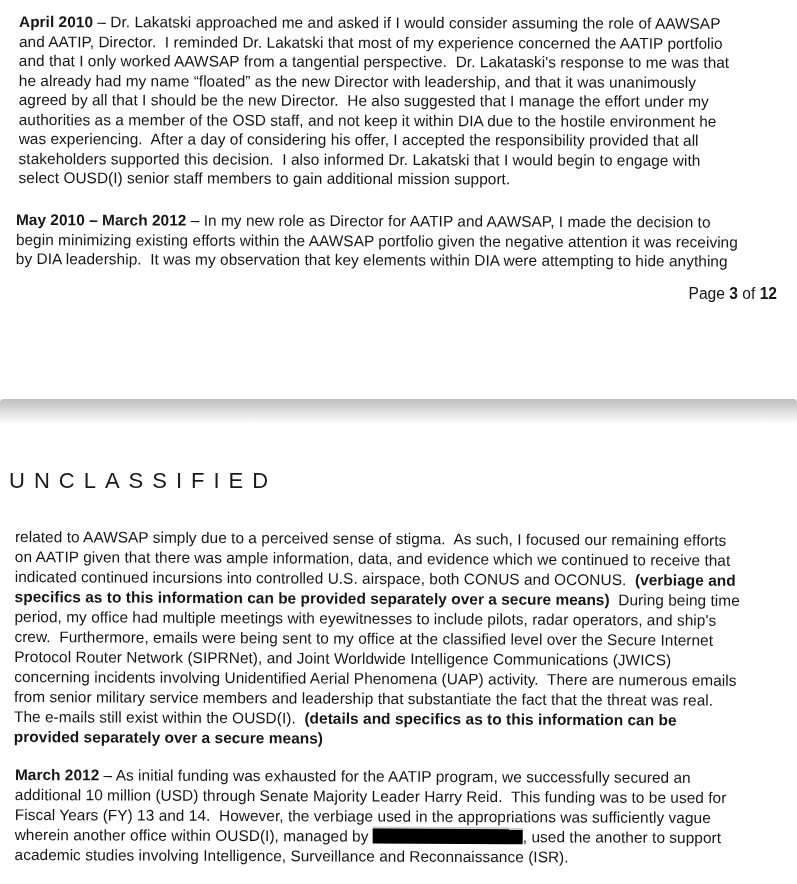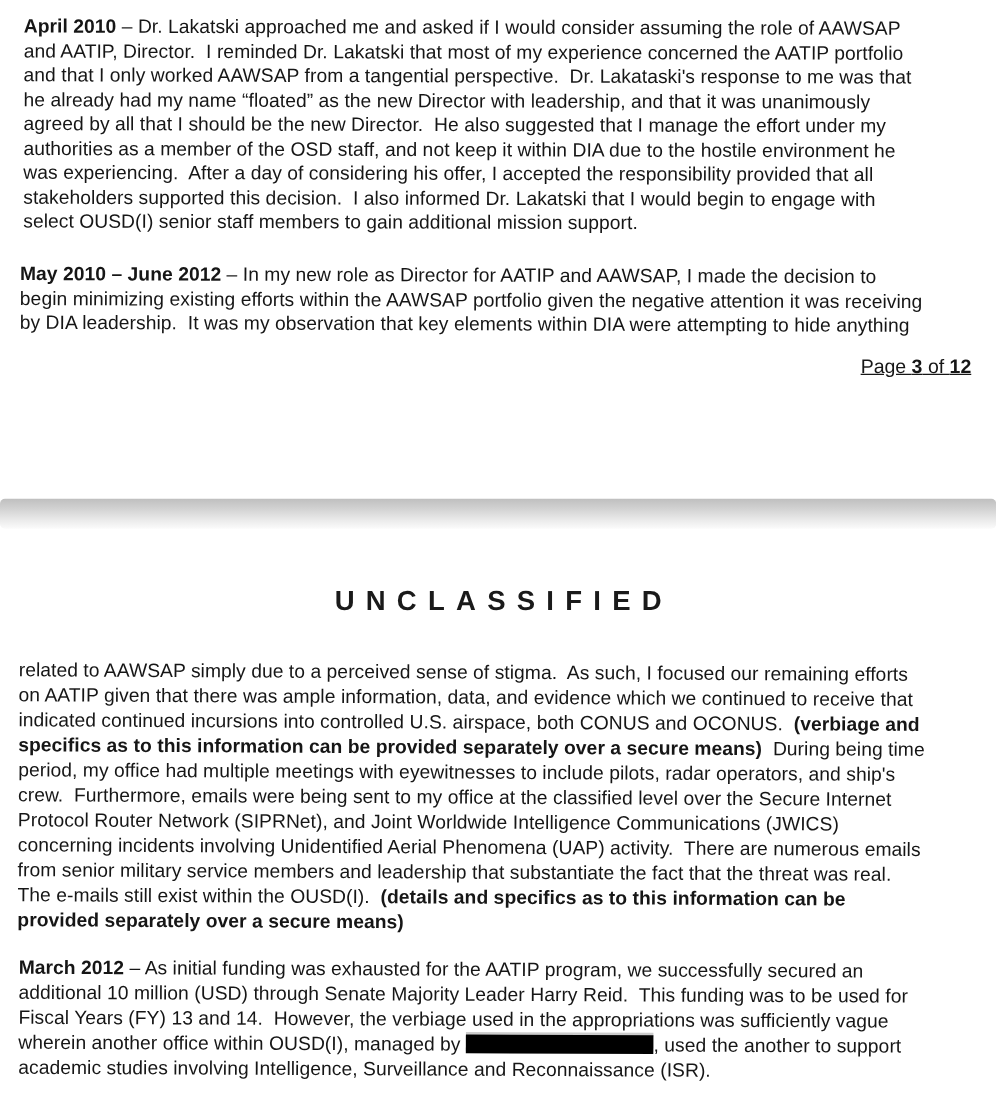--- a/index.html
+++ b/index.html
@@ -19,34 +19,34 @@
     letter-spacing: 0.05px;
   }
   .line { white-space: pre; }
   .seg-bold { font-weight: bold; }
 
   #para-april  { top: 12px;  left: 19px; transform: rotate(0.15deg); transform-origin: 0 0; }
   #para-may    { top: 210px; left: 16px; transform: rotate(0.2deg);  transform-origin: 0 0; }
 
   #page-number {
     position: absolute; top: 284px; right: 20px;
-    font-size: 15.6px; line-height: 19.5px; white-space: pre; text-decoration: underline;
+    font-size: 15.6px; line-height: 19.5px; white-space: pre;
   }
 
   #divider {
     position: absolute; top: 399px; left: 0;
     width: 797px; height: 24px;
     border-radius: 4px;
     background: linear-gradient(to bottom, #bfbfbf 0%, #d3d3d3 35%, #ebebeb 72%, #fbfbfb 100%);
   }
 
   #classification {
     position: absolute; top: 468px; left: 0; width: 797px;
-    margin: 0; text-align: center; text-indent: 9px;
-    font-size: 22px; font-weight: bold; letter-spacing: 9px;
+    margin: 0; text-indent: 9px;
+    font-size: 22px; font-weight: normal; letter-spacing: 9px;
     color: #1a1a1a;
   }
 
   #para-related   { top: 527px; left: 15px; line-height: 20px; transform: rotate(0.3deg);  transform-origin: 0 0; }
   #para-september { top: 765px; left: 15px; line-height: 20px; transform: rotate(0.25deg); transform-origin: 0 0; }
 
   .redaction {
     display: inline-block;
     width: 150px; height: 15px;
     background: #000000;
@@ -66,21 +66,21 @@
         <div class="line"><span>and that I only worked AAWSAP from a tangential perspective.  Dr. Lakataski's response to me was that</span></div>
         <div class="line"><span>he already had my name “floated” as the new Director with leadership, and that it was unanimously</span></div>
         <div class="line"><span>agreed by all that I should be the new Director.  He also suggested that I manage the effort under my</span></div>
         <div class="line"><span>authorities as a member of the OSD staff, and not keep it within DIA due to the hostile environment he</span></div>
         <div class="line"><span>was experiencing.  After a day of considering his offer, I accepted the responsibility provided that all</span></div>
         <div class="line"><span>stakeholders supported this decision.  I also informed Dr. Lakatski that I would begin to engage with</span></div>
         <div class="line"><span>select OUSD(I) senior staff members to gain additional mission support.</span></div>
       </div>
 
     <div class="para" id="para-may">
-        <div class="line"><span class="seg-bold">May 2010 – June 2012</span><span> – In my new role as Director for AATIP and AAWSAP, I made the decision to</span></div>
+        <div class="line"><span class="seg-bold">May 2010 – March 2012</span><span> – In my new role as Director for AATIP and AAWSAP, I made the decision to</span></div>
         <div class="line"><span>begin minimizing existing efforts within the AAWSAP portfolio given the negative attention it was receiving</span></div>
         <div class="line"><span>by DIA leadership.  It was my observation that key elements within DIA were attempting to hide anything</span></div>
       </div>
 
     <div id="page-number"><div class="line"><span>Page </span><span class="seg-bold">3</span><span> of </span><span class="seg-bold">12</span></div></div>
   </section>
 
   <div id="divider"></div>
 
   <section>

